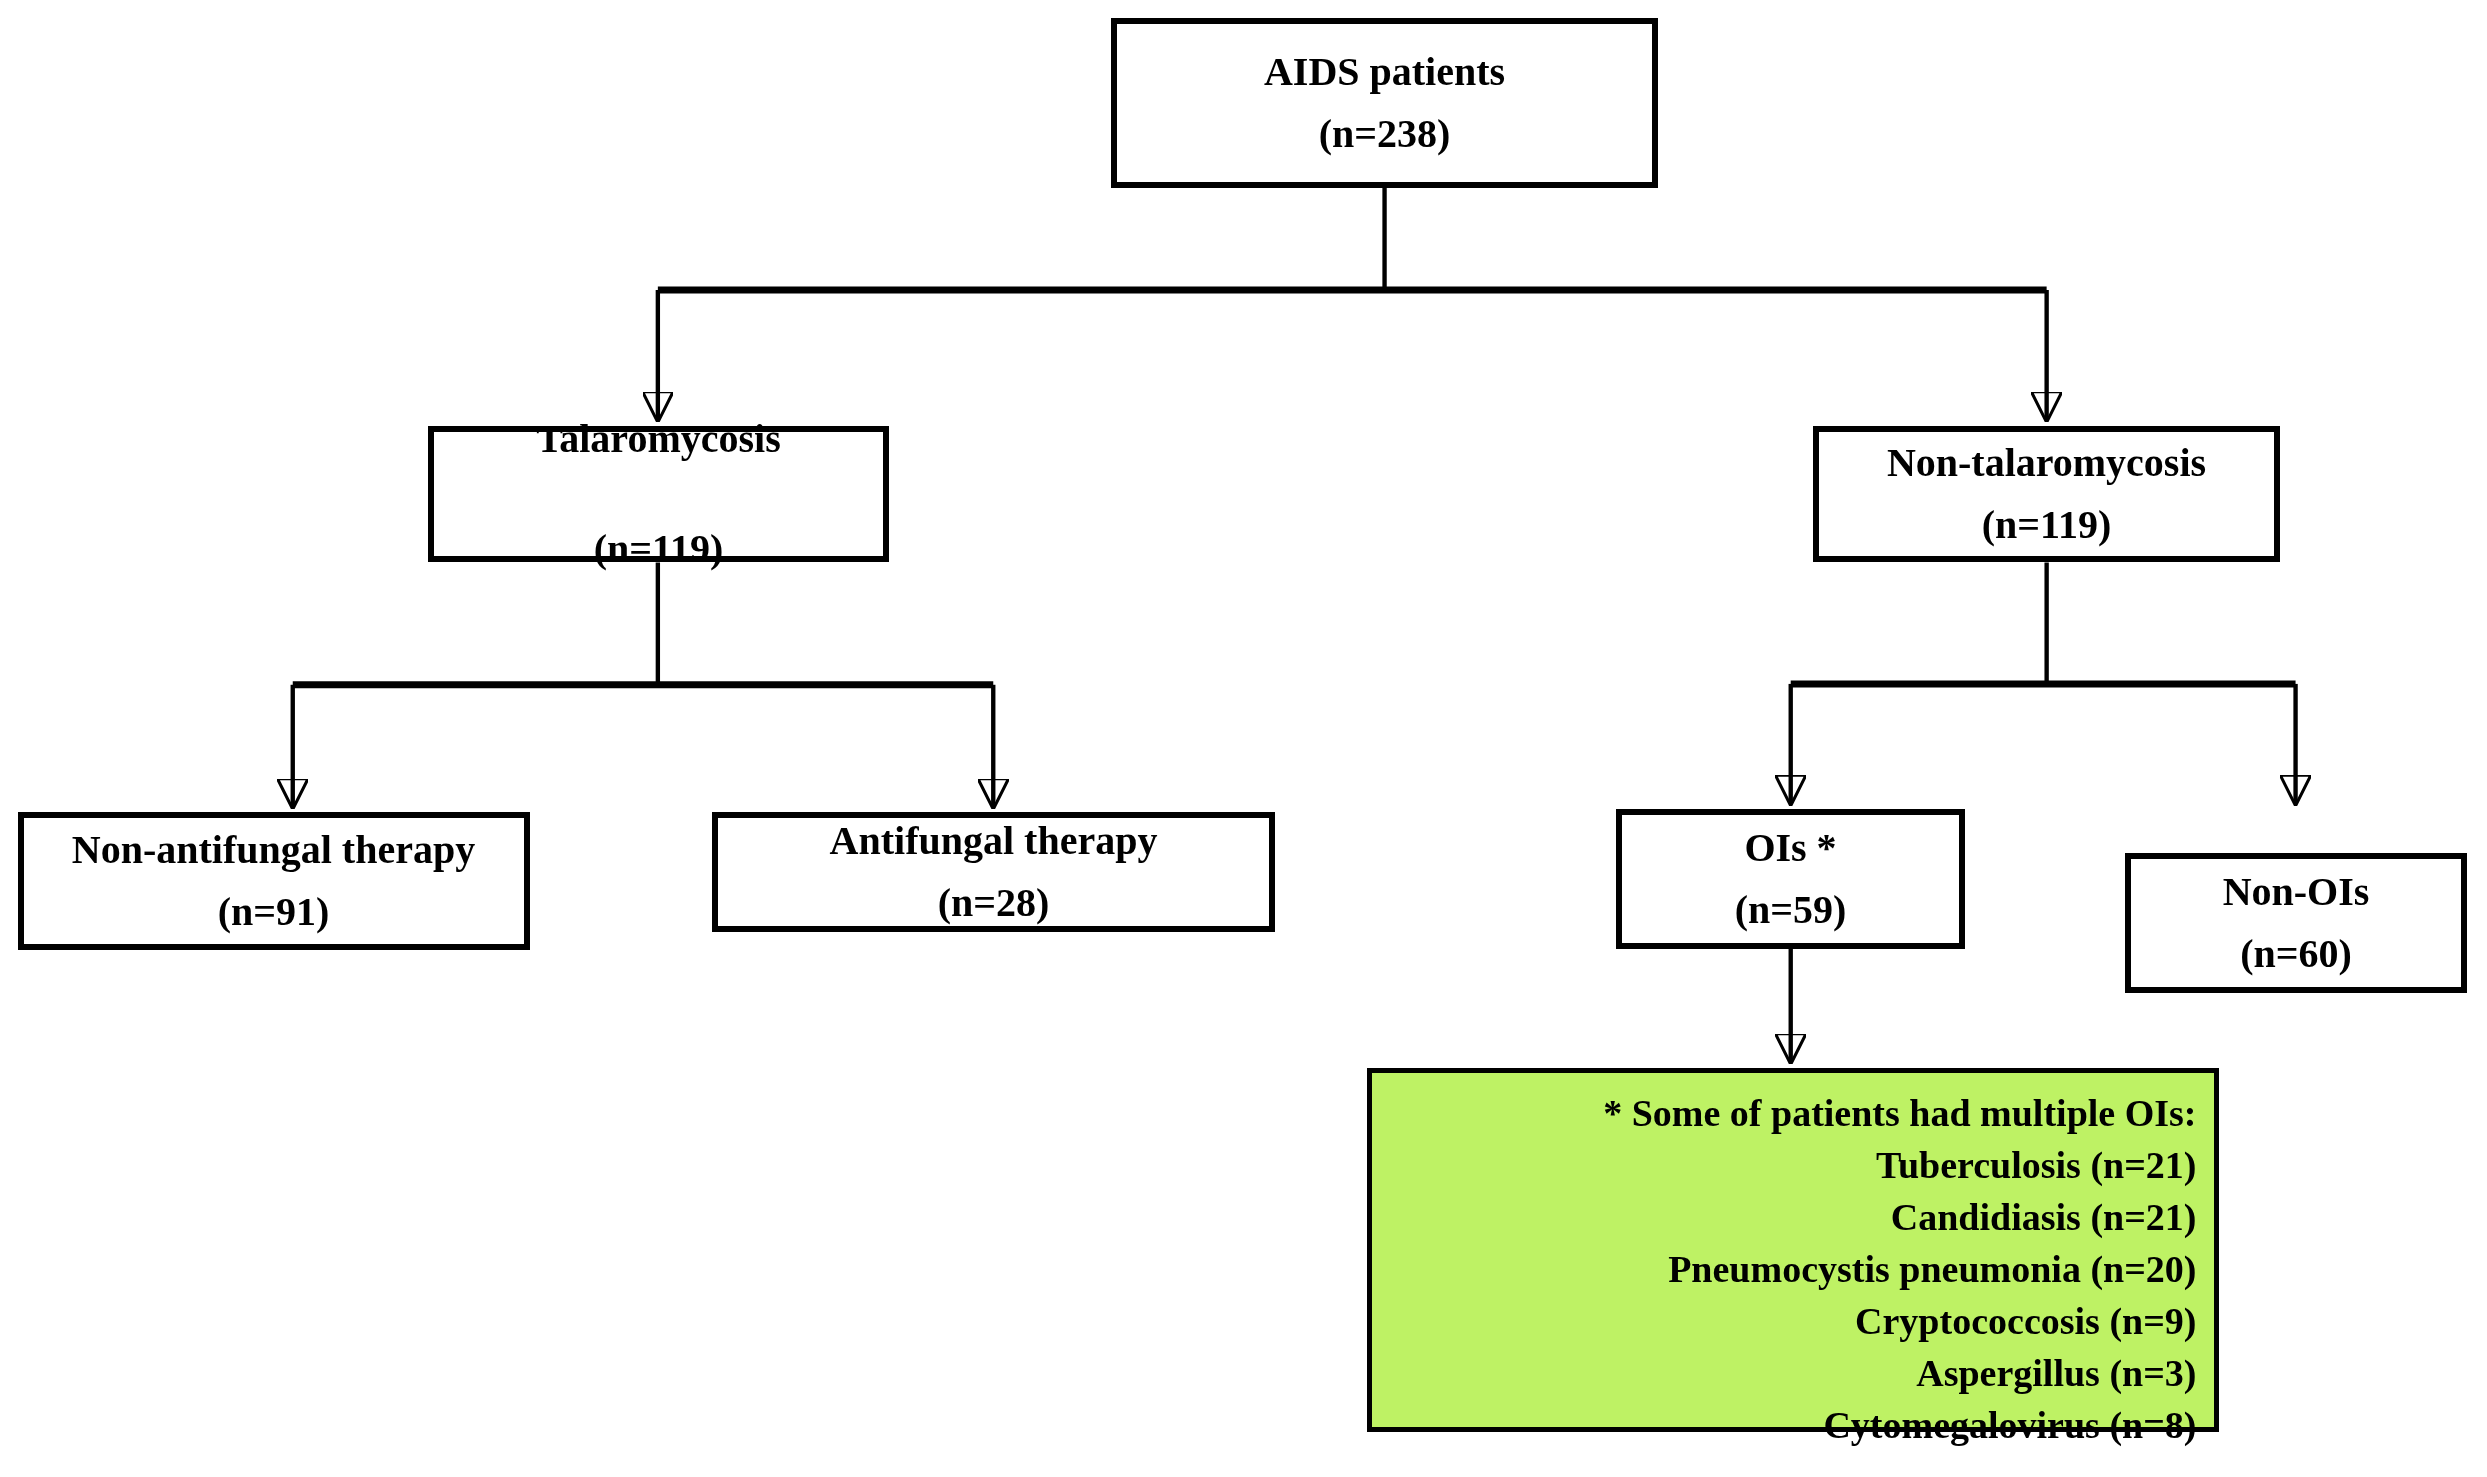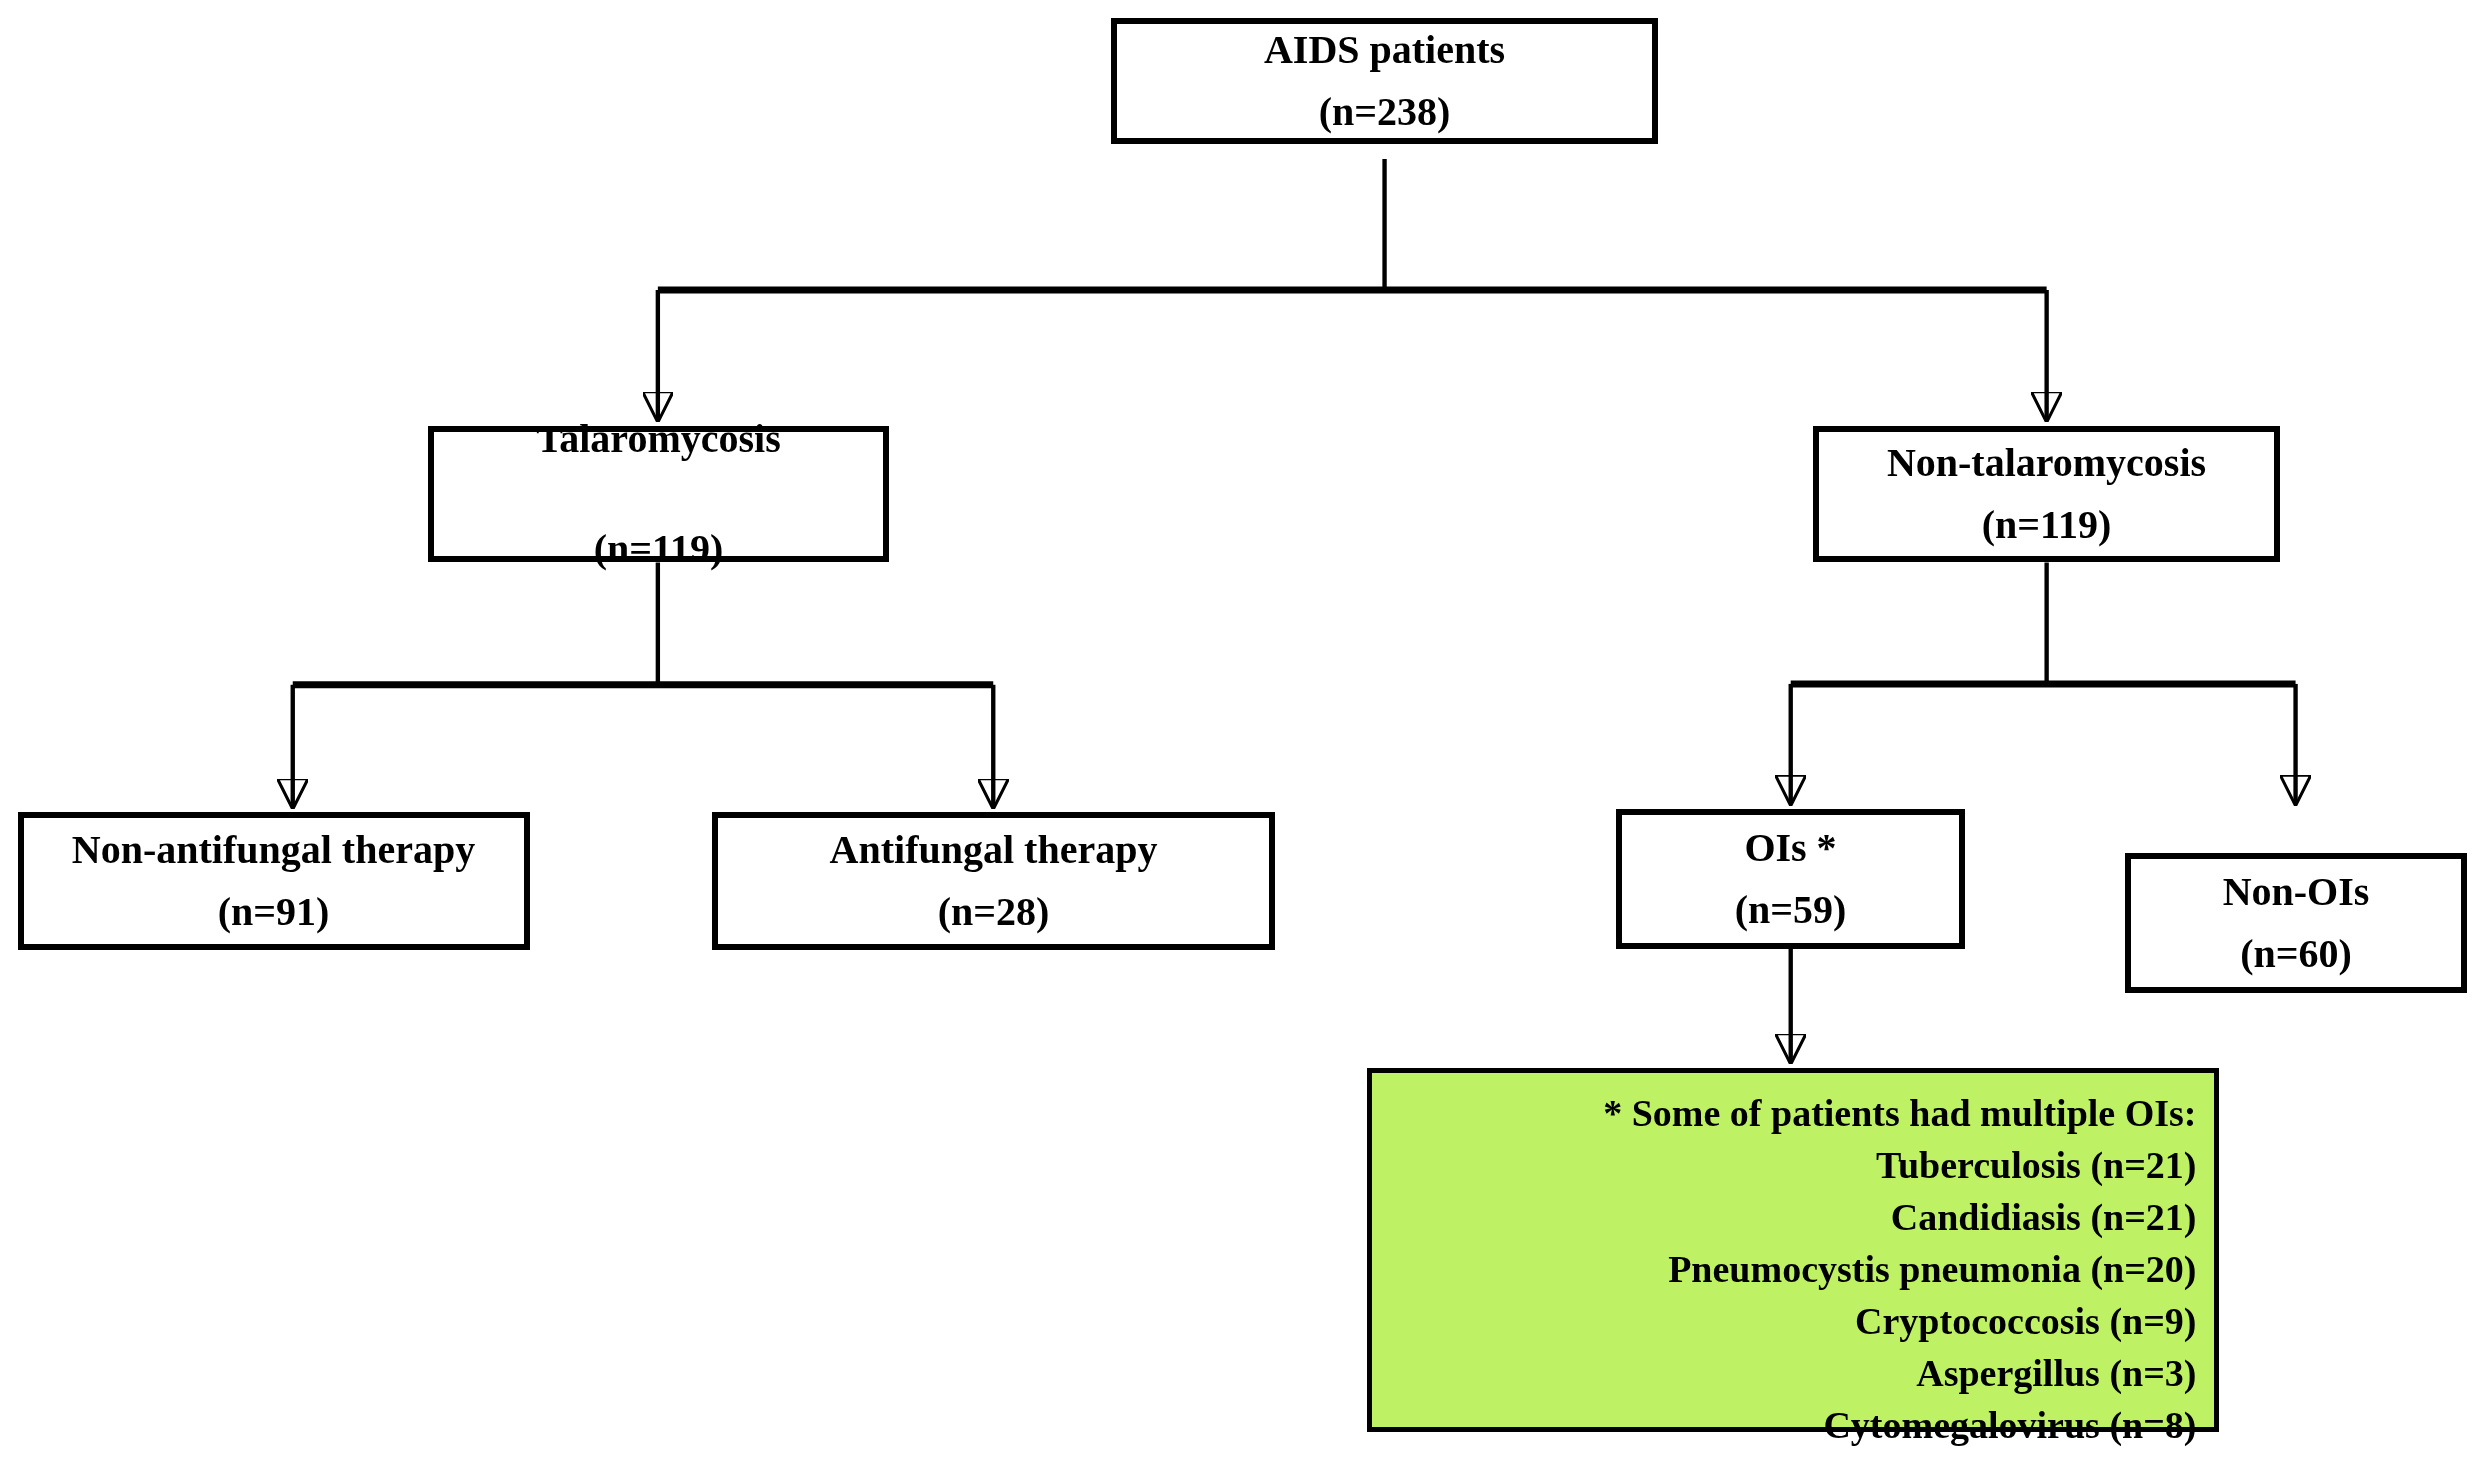--- a/index.html
+++ b/index.html
@@ -38,25 +38,25 @@
     border: 6.1px solid #000000;
     background: #ffffff;
     display: flex;
     flex-direction: column;
     align-items: center;
     justify-content: center;
     text-align: center;
     font-size: 40px;
     line-height: 62px;
   }
-  #node-aids              { left: 1111px; top: 17.5px;  width: 547px; height: 126px; }
+  #node-aids              { left: 1111px; top: 17.5px;  width: 547px; height: 170px; }
   #node-talaromycosis     { left: 428px;  top: 426px; width: 461px; height: 136px; gap: 48px; }
   #node-non-talaromycosis { left: 1813px; top: 426px; width: 467px; height: 136px; }
   #node-non-antifungal    { left: 17.5px;   top: 812px; width: 512px; height: 138px; }
-  #node-antifungal        { left: 712px;  top: 812px; width: 563px; height: 138px; text-align: center; }
+  #node-antifungal        { left: 712px;  top: 812px; width: 563px; height: 120px; text-align: center; }
   #node-ois               { left: 1616px; top: 809px; width: 349px; height: 140px; }
   #node-non-ois           { left: 2125px; top: 809px; width: 342px; height: 140px; margin-top: 44px; }
 
   .note {
     position: absolute;
     left: 1367px;
     top: 1068px;
     width: 852px;
     height: 364px;
     box-sizing: border-box;

